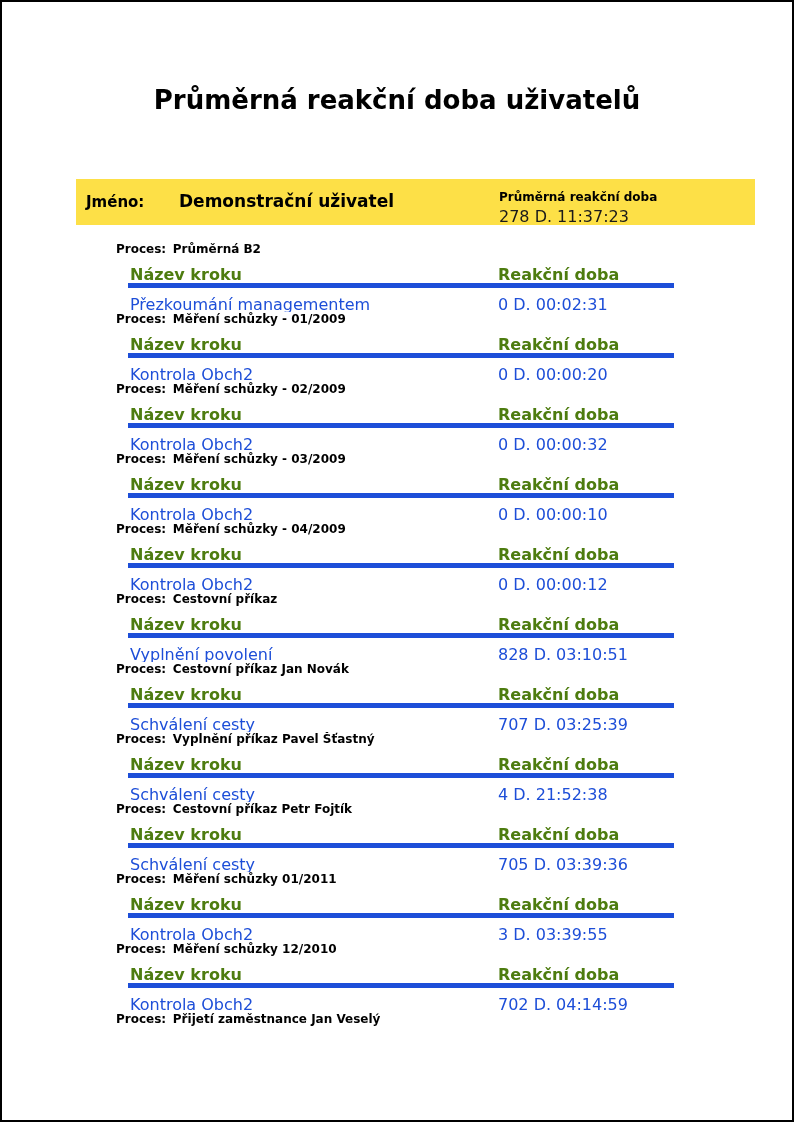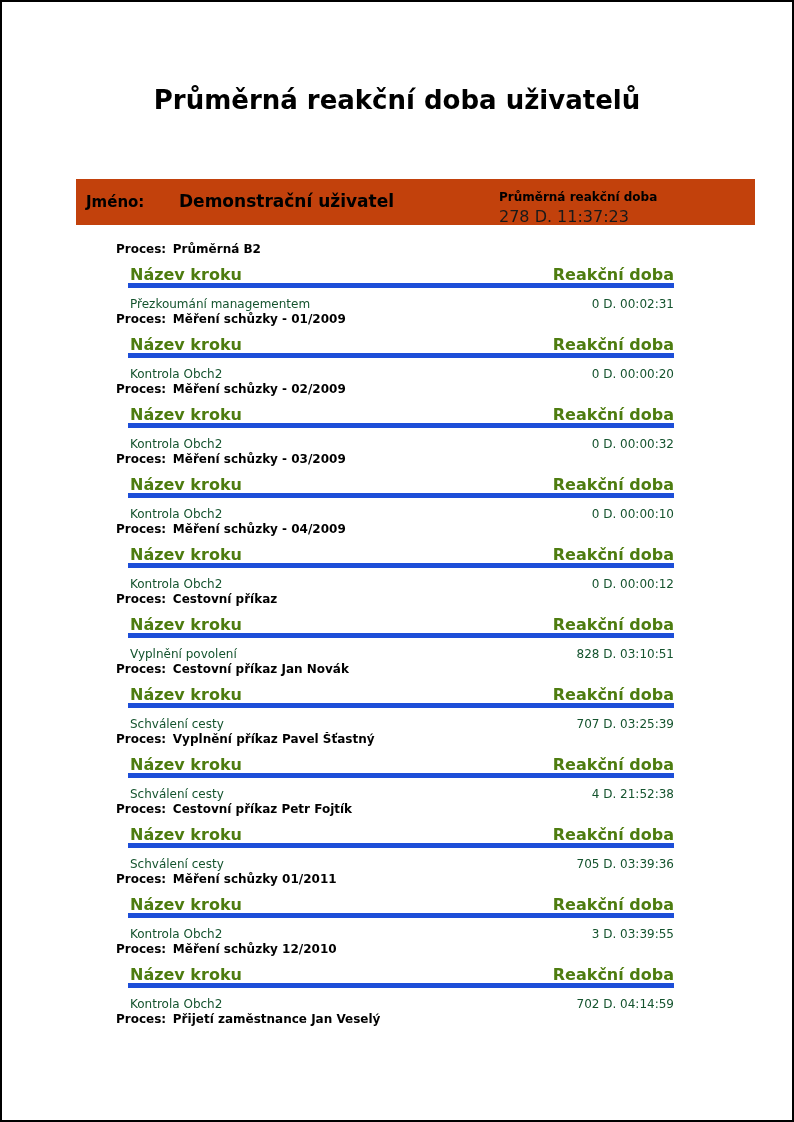--- a/index.html
+++ b/index.html
@@ -108,43 +108,42 @@
     padding-bottom: 1px;
     border-bottom: 5px solid #1d4ed8;
     font-size: 16px;
     font-weight: bold;
     color: #4d7c0f;
   }
   .tdata-row {
     display: flex;
     margin-top: 9px;
     line-height: 15px;
-    font-size: 12px;
-    color: #14532d;
+    font-size: 16px;
+    color: #1d4ed8;
   }
   .col-step {
     width: 370px;
     padding-left: 2px;
     box-sizing: border-box;
     white-space: nowrap;
   }
   .col-time {
     flex: 1;
     white-space: nowrap;
-    text-align: right;
   }
 </style>
 </head>
 <body>
 
 <div class="page">
 
   <h1 class="report-title">Průměrná reakční doba uživatelů</h1>
 
-  <div class="name-band" style="background: #c2410c;">
+  <div class="name-band" style="background: #fde047;">
     <div class="left-group">
       <span class="name-label">Jméno:</span>
       <span class="name-value">Demonstrační uživatel</span>
     </div>
     <div class="avg-block">
       <div class="avg-label">Průměrná reakční doba</div>
       <div class="avg-value">278 D. 11:37:23</div>
     </div>
   </div>
 

